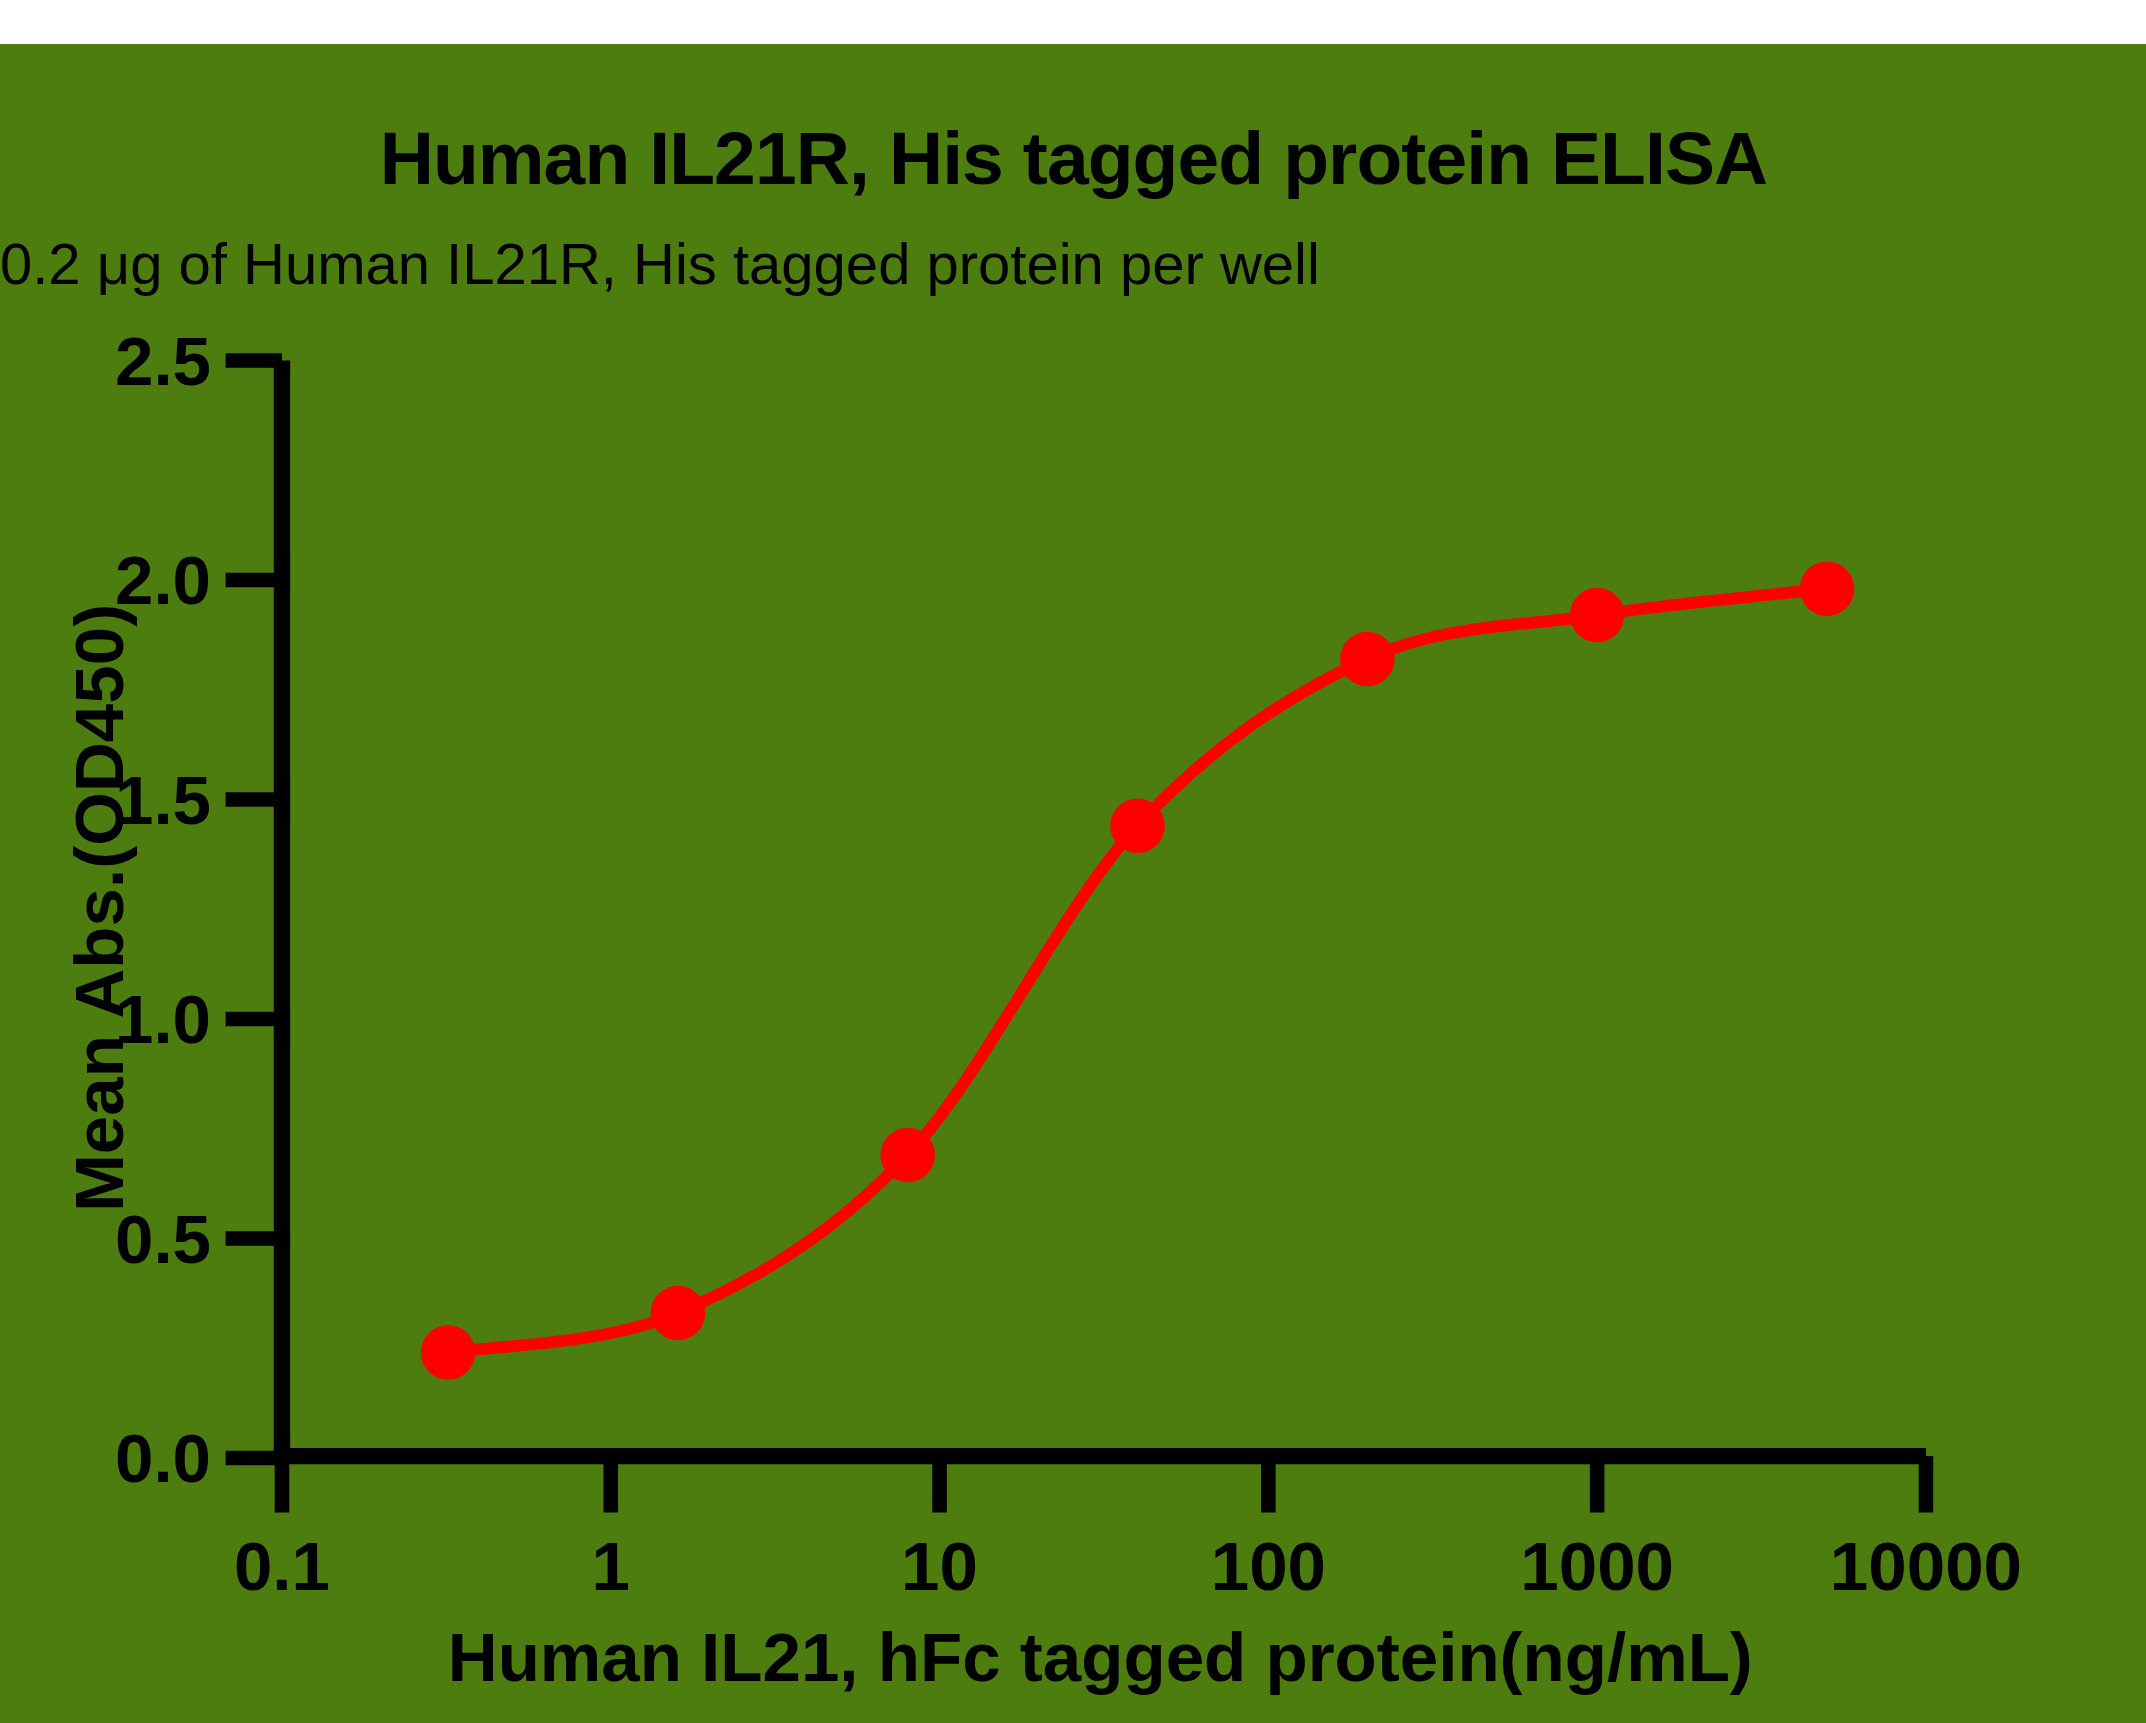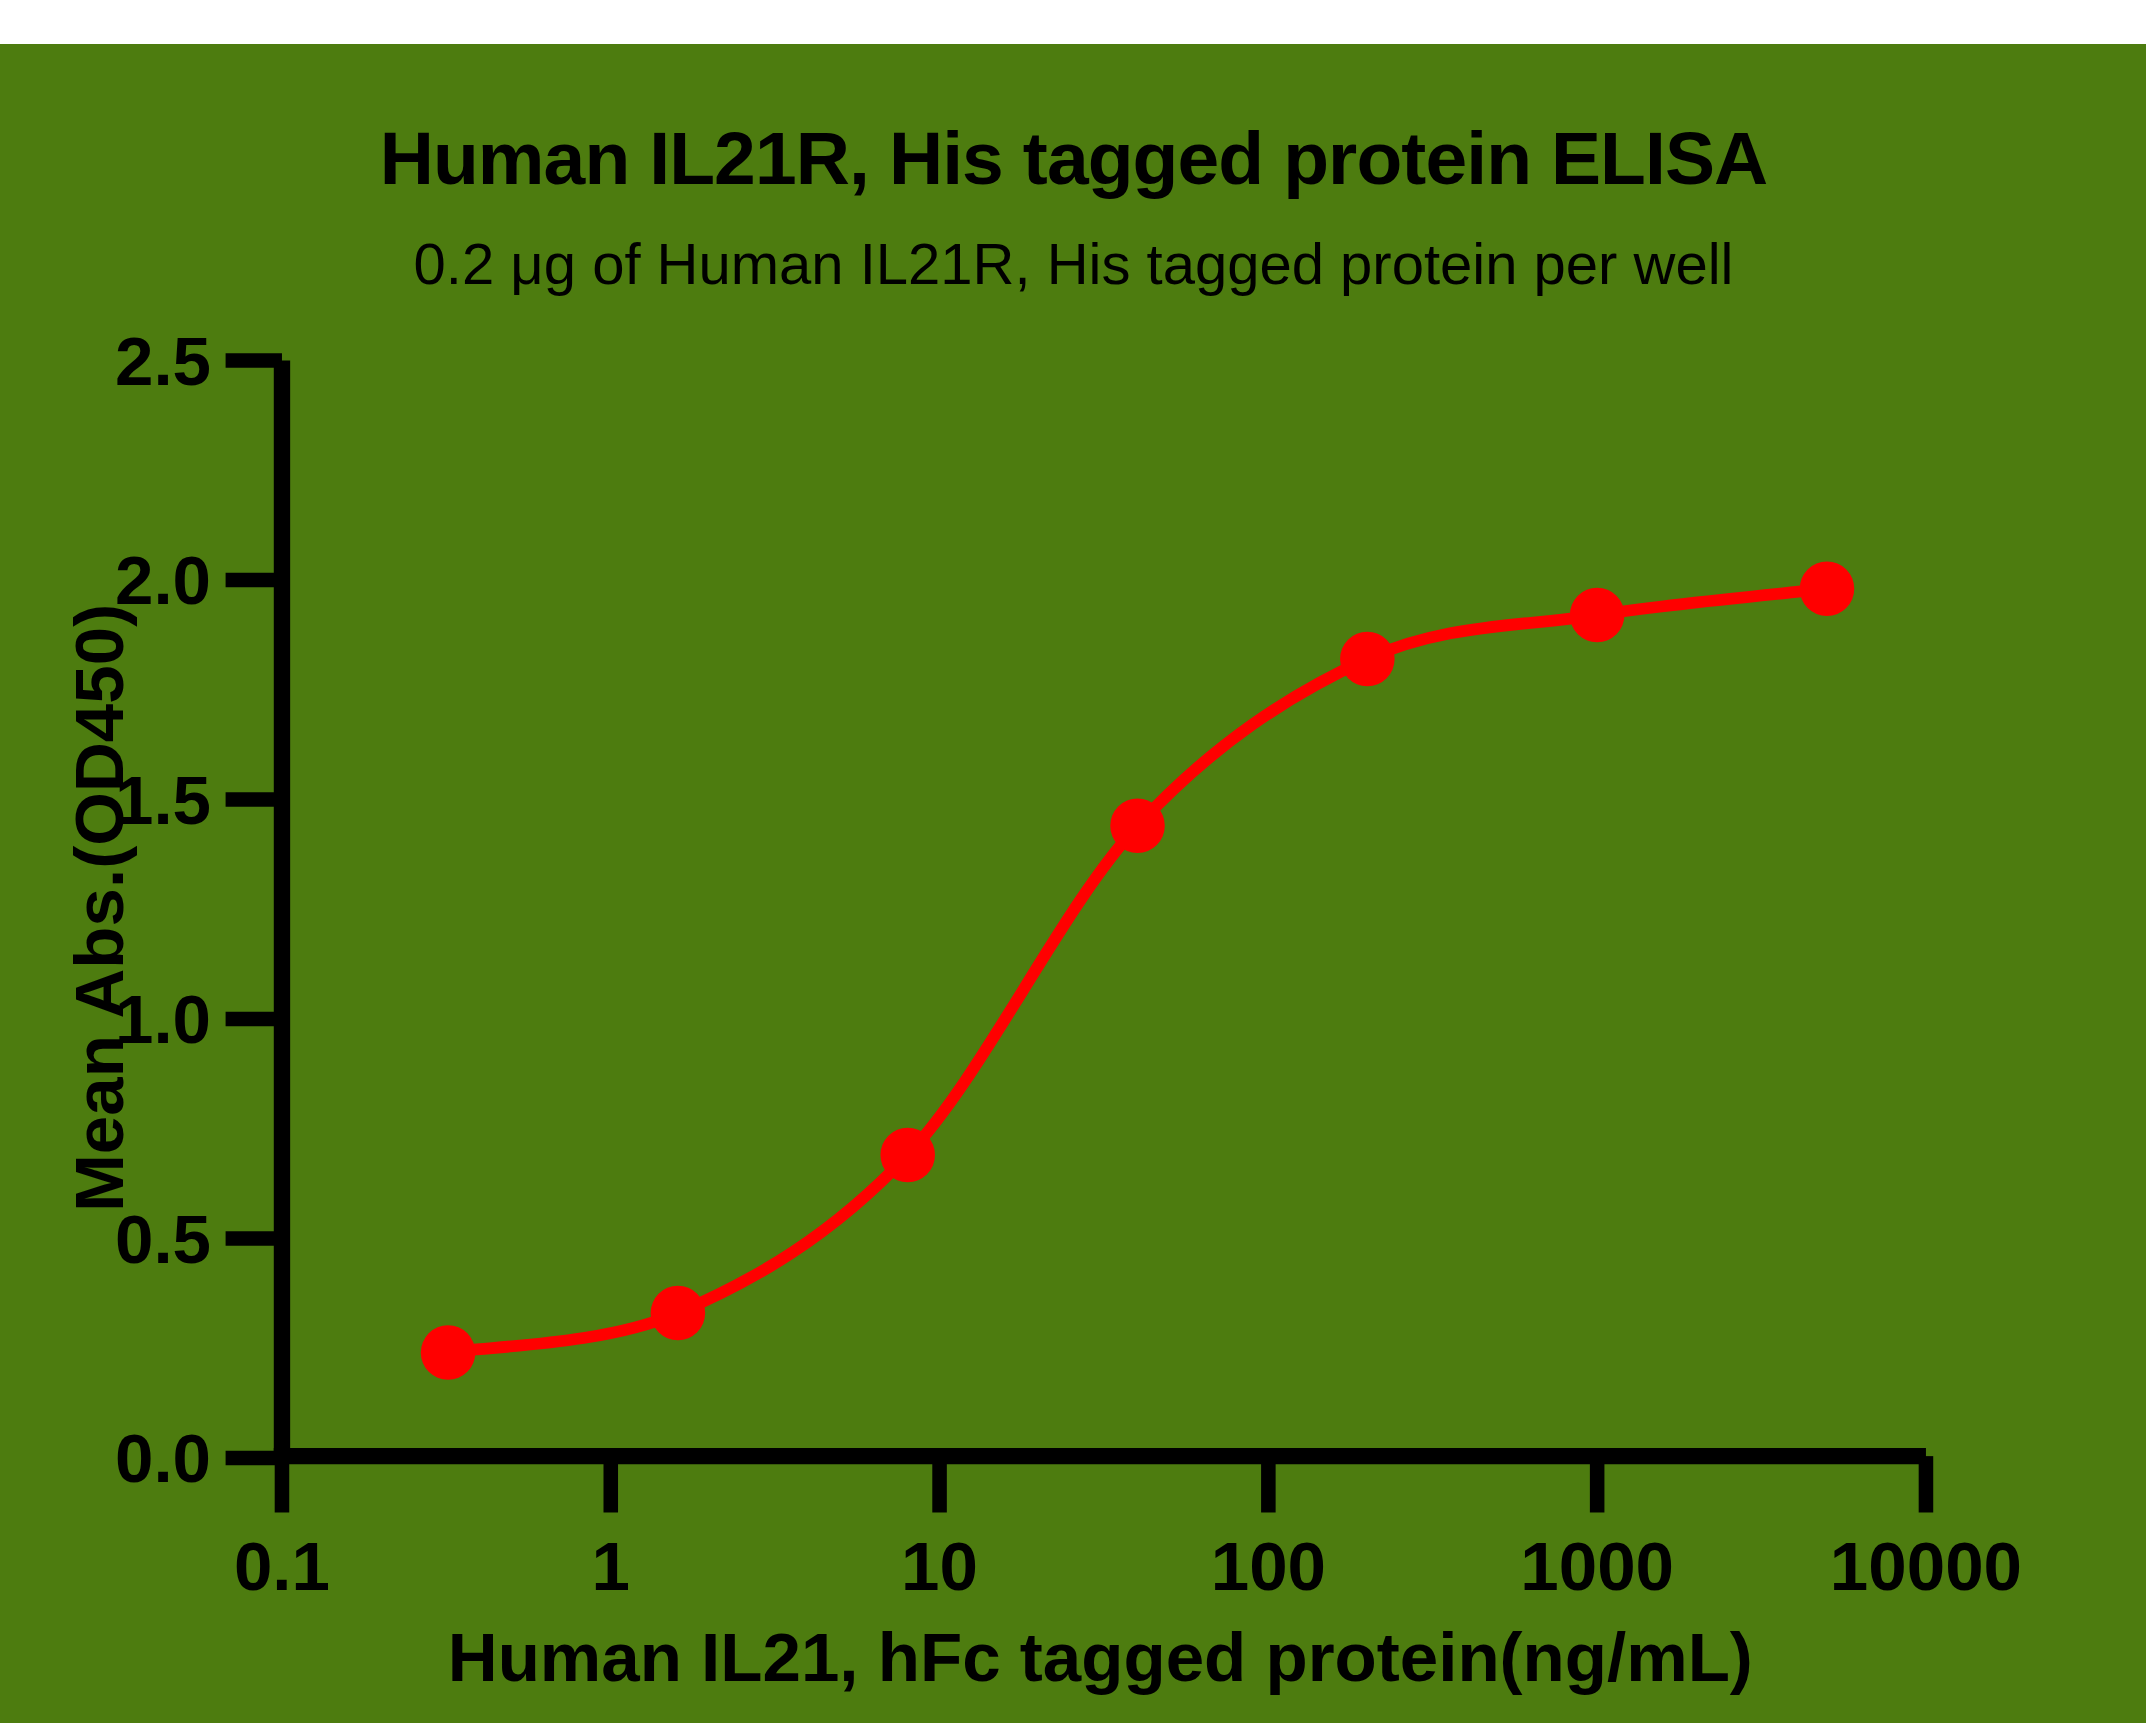--- a/index.html
+++ b/index.html
@@ -31,21 +31,21 @@
     color: #000000;
     letter-spacing: -0.9px;
     white-space: nowrap;
     font-family: "Liberation Sans", sans-serif;
   }
   #chart-subtitle {
     position: absolute;
     top: 186px;
     left: 0;
     width: 2147px;
-    text-align: center;
+    text-align: left;
     font-size: 58px;
     font-weight: normal;
     color: #000000;
     white-space: nowrap;
     font-family: "Liberation Sans", sans-serif;
   }
   #plot-svg {
     position: absolute;
     top: 0;
     left: 0;

